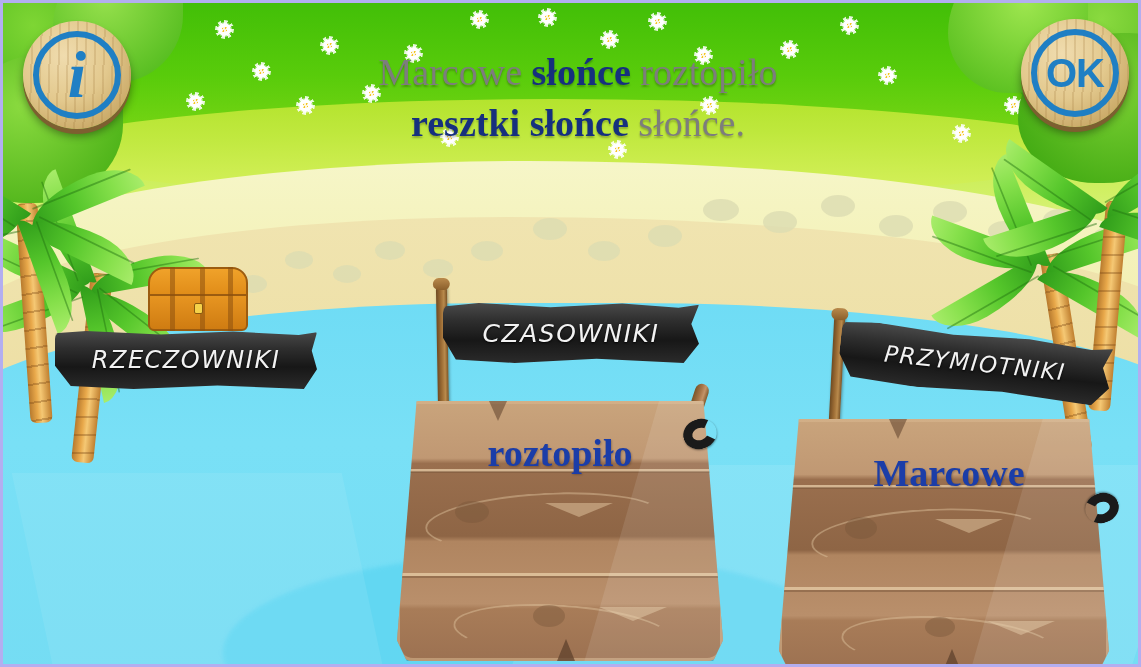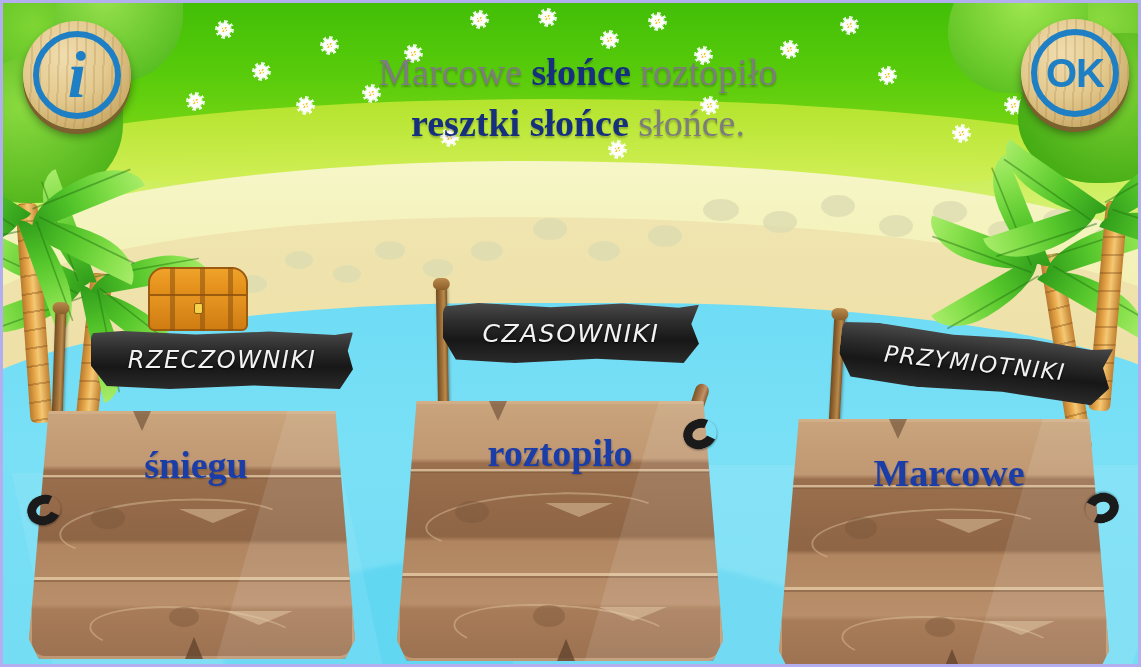--- a/index.html
+++ b/index.html
@@ -389,46 +389,22 @@
   <div class="wood-btn" id="btn-info">
     <div class="wood-ring"></div>
     <div class="wood-glyph">i</div>
   </div>
 
   <div class="wood-btn" id="btn-ok">
     <div class="wood-ring"></div>
     <div class="wood-glyph">OK</div>
   </div>
 
-  <div class="raft" style="left:18px; top:300px; width:350px; height:360px;">
-    <div class="mast" style="left:32px; top:6px; height:140px; transform:rotate(2deg);">
-      <div class="mast-cap"></div>
-    </div>
-    <div class="hull" style="left:8px; top:108px; width:326px; height:248px;
-                clip-path:polygon(6% 0, 94% 0, 100% 92%, 97% 100%, 3% 100%, 0 92%);">
-      <div class="plank-line" style="top:64px;"></div>
-      <div class="plank-line" style="top:66px; height:2px; background:rgba(120,86,58,.5);"></div>
-      <div class="plank-line" style="top:166px;"></div>
-      <div class="plank-line" style="top:169px; height:2px; background:rgba(120,86,58,.5);"></div>
-      <div class="grain" style="left:30px;  top:88px;  width:230px; height:60px; transform:rotate(-3deg);"></div>
-      <div class="grain" style="left:60px;  top:196px; width:210px; height:54px; transform:rotate(4deg);"></div>
-      <div class="knot" style="left:62px;  top:96px;  width:34px; height:22px;"></div>
-      <div class="knot" style="left:140px; top:196px; width:30px; height:20px;"></div>
-      <div class="chev" style="left:150px; top:98px;"></div>
-      <div class="chev" style="left:196px; top:200px;"></div>
-      <div class="hull-sheen"></div>
-      <div class="notch" style="left:156px;"></div>
-      <div class="notch" style="left:104px; top:0; border-bottom:none;
-           border-top:20px solid rgba(95,66,44,.55); bottom:auto;"></div>
-    </div>
-    <div class="rope-ring" style="left:6px; top:192px;"></div>
-    <div class="raft-word" style="top:140px;">śniegu</div>
-  </div>
-
-  <div class="flag" style="left:52px; top:328px;margin-left:36px;">
+
+  <div class="flag" style="left:52px; top:328px;">
     <div class="flag-cloth" style="width:262px; height:58px; border-radius:8px 4px 6px 10px;
                 clip-path:polygon(0 4%, 12% 0, 40% 6%, 68% 1%, 93% 7%, 100% 2%, 98% 34%,
                                   100% 66%, 95% 100%, 62% 94%, 30% 100%, 6% 95%, 0 60%);">
       <span class="flag-label" style="font-size:24px;">RZECZOWNIKI</span>
     </div>
   </div>
 
   <div class="raft" style="left:382px; top:278px; width:350px; height:380px;">
     <div class="mast" style="left:52px; top:4px; height:130px; transform:rotate(-1deg);">
       <div class="mast-cap"></div>

